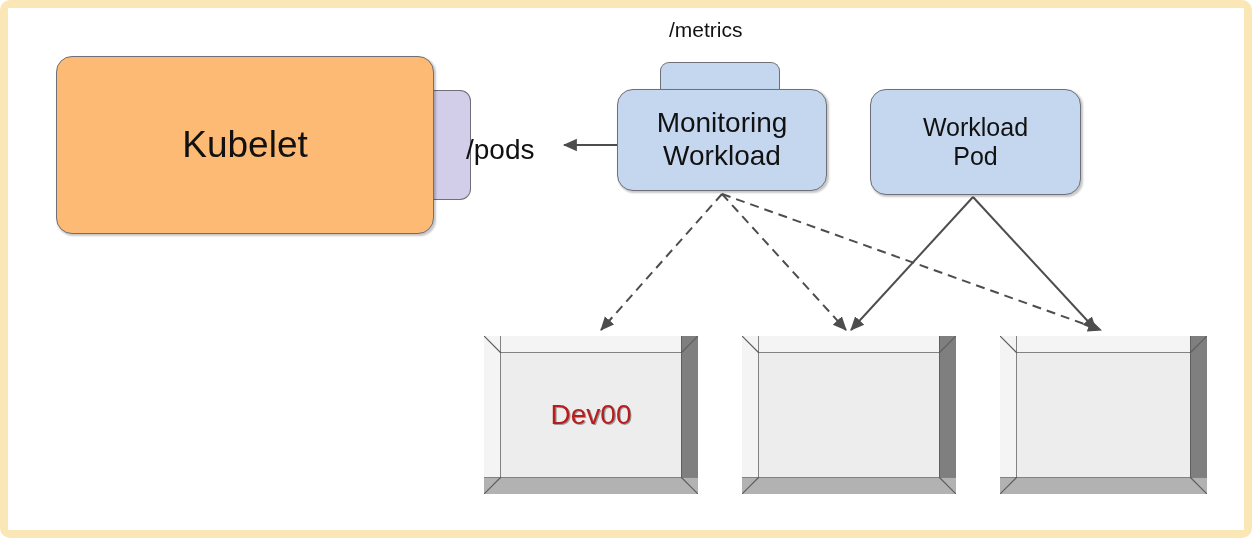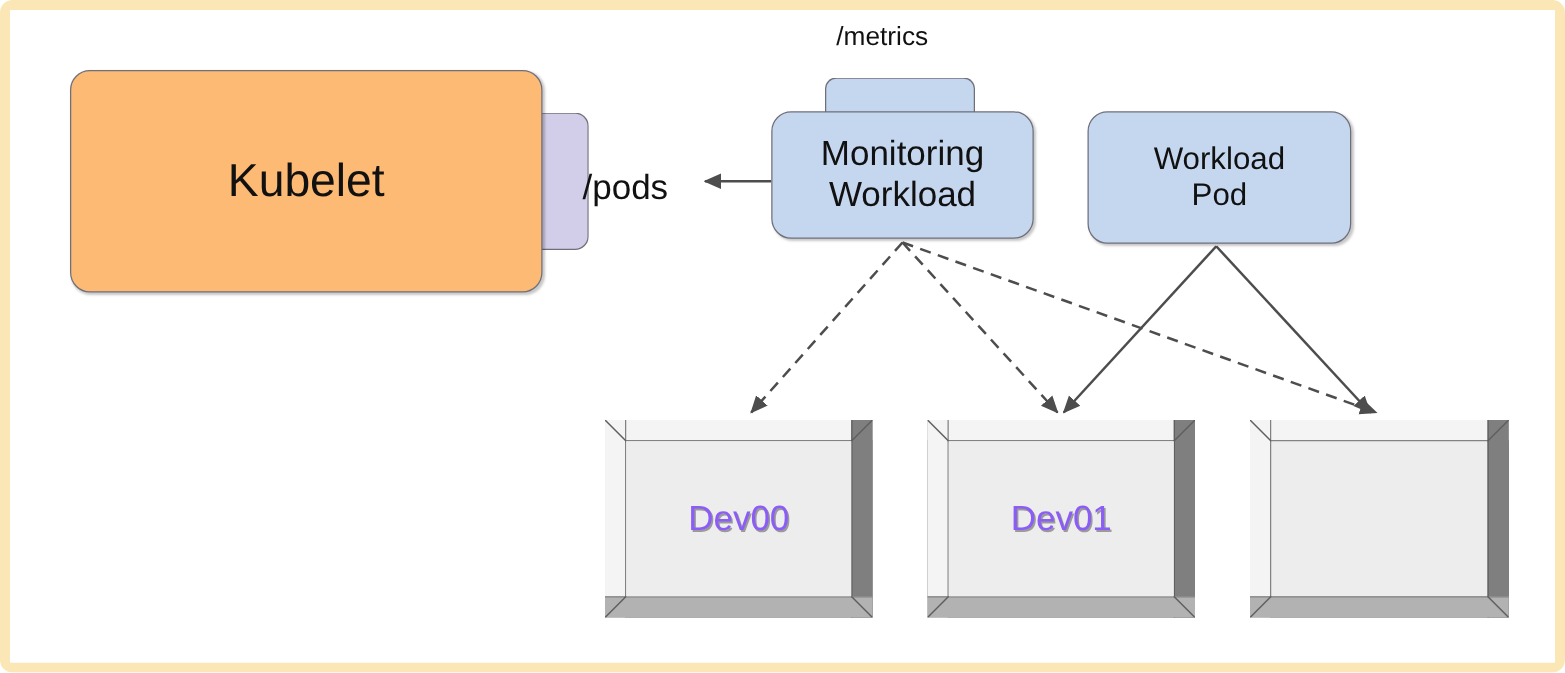--- a/index.html
+++ b/index.html
@@ -124,21 +124,21 @@
   .device .inner {
     position: absolute;
     left: 17px; top: 17px; right: 17px; bottom: 17px;
     background: #ededed;
     display: flex;
     align-items: center;
     justify-content: center;
   }
   .device .dev-label {
     font-size: 28px;
-    color: #8b5cf6;
+    color: #b91c1c;
     text-shadow: 1.2px 1.2px 0.5px rgba(0,0,0,0.35);
   }
 
   
   .elabel {
     position: absolute;
     color: #111111;
     white-space: nowrap;
   }
 </style>
@@ -216,23 +216,20 @@
       <div class="bevel-top"></div>
       <div class="bevel-left"></div>
       <div class="bevel-right"></div>
       <div class="bevel-bottom"></div>
       <svg class="corners" viewBox="0 0 214 158" width="214" height="158" xmlns="http://www.w3.org/2000/svg">
         <line x1="0" y1="0" x2="17" y2="17" stroke="#5f5f5f" stroke-width="1.2"></line>
         <line x1="214" y1="0" x2="197" y2="17" stroke="#5f5f5f" stroke-width="1.2"></line>
         <line x1="0" y1="158" x2="17" y2="141" stroke="#5f5f5f" stroke-width="1.2"></line>
         <line x1="214" y1="158" x2="197" y2="141" stroke="#5f5f5f" stroke-width="1.2"></line>
       </svg>
-      <div class="inner">
-        <span class="dev-label">Dev01</span>
-      </div>
     </div>
 
     <div class="device" style="left:992px; top:328px; width:207px; height:158px; z-index:2;">
       <div class="face"></div>
       <div class="bevel-top"></div>
       <div class="bevel-left"></div>
       <div class="bevel-right"></div>
       <div class="bevel-bottom"></div>
       <svg class="corners" viewBox="0 0 207 158" width="207" height="158" xmlns="http://www.w3.org/2000/svg">
         <line x1="0" y1="0" x2="17" y2="17" stroke="#5f5f5f" stroke-width="1.2"></line>

